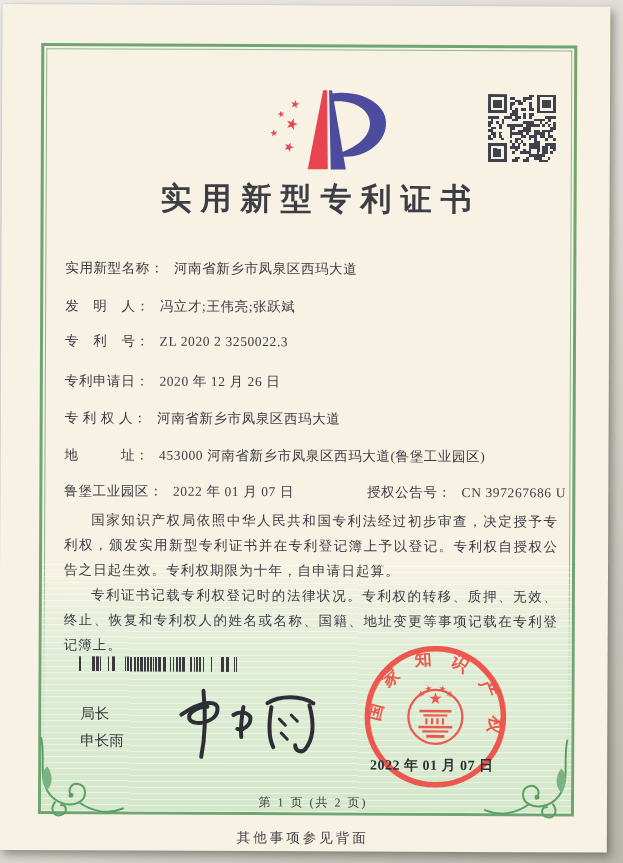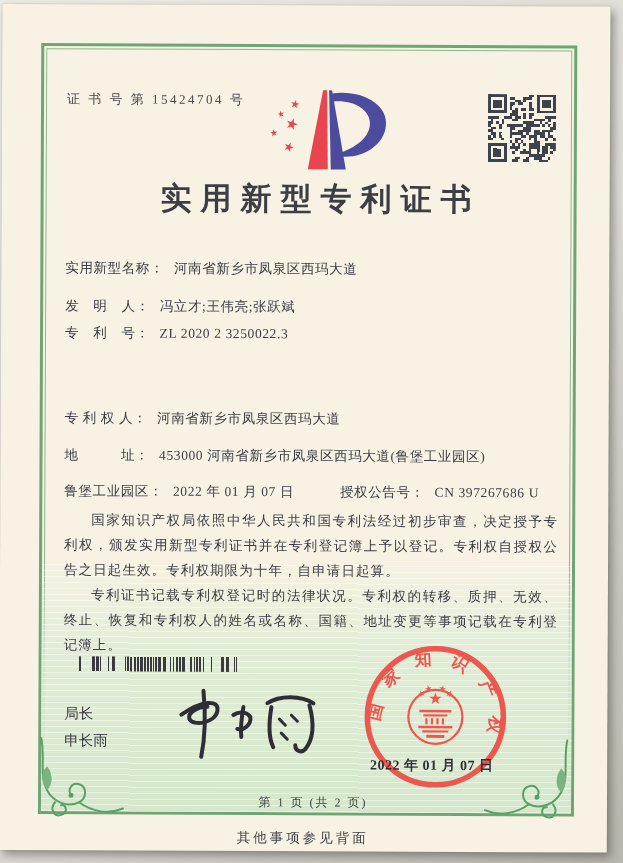--- a/index.html
+++ b/index.html
@@ -27,26 +27,26 @@
       linear-gradient(180deg,rgba(217,235,209,0) 0%,rgba(217,235,209,.75) 35%,#d5e8cb 100%);
   }
   .content{position:absolute;z-index:2;color:#3e3e46;}
   .cert-no{left:65px;top:86px;font-size:13px;letter-spacing:2.5px;color:#46464e;}
   .logo{left:252px;top:80px;width:148px;height:90px;}
   .qr{left:486px;top:88px;width:68px;height:68px;}
   .title{left:30px;right:0;top:173px;text-align:center;font-size:31px;font-weight:700;
          letter-spacing:9px;color:#3d3d46;}
   .field{left:64px;font-size:13.5px;letter-spacing:.6px;color:#3c3c44;white-space:nowrap;}
   .field .flabel{margin-right:6px;}
-  .grant2{margin-left:42px;}
+  .grant2{margin-left:69px;}
   .paras{left:64px;top:503px;width:494px;font-size:13.5px;line-height:25px;
          letter-spacing:1.1px;text-align:justify;color:#3c3c44;}
   .paras p{margin:0;text-indent:2em;}
   .barcode{left:79px;top:652px;width:162px;height:15px;}
-  .director{left:65px;top:696px;font-size:14.5px;line-height:27px;color:#37373f;
+  .director{left:81px;top:696px;font-size:14.5px;line-height:27px;color:#37373f;
             font-family:"Liberation Sans","DejaVu Sans",sans-serif;}
   .signature{left:168px;top:676px;width:165px;height:82px;}
   .seal{left:361px;top:636px;width:150px;height:150px;}
   .seal-date{left:360px;top:751px;width:145px;text-align:center;font-size:14px;
              font-weight:700;letter-spacing:.5px;color:#2f2f35;}
   .page-num{left:56px;right:36px;top:789px;text-align:center;font-size:12px;
             letter-spacing:2px;color:#3c3c44;}
   .footer-note{left:0;right:0;top:824px;text-align:center;font-size:13.5px;
                letter-spacing:3px;color:#3f3f46;}
   .ornament{position:absolute;z-index:2;width:90px;height:85px;}
@@ -76,21 +76,20 @@
   <svg class="ornament orn-right" viewBox="0 0 90 85">
     <g stroke="#5aa062" stroke-width="2" fill="none" stroke-linecap="round">
       <path d="M6,2 C10,22 4,40 12,54 C18,65 32,72 44,66 C52,62 52,50 44,48 C37,46 32,53 36,59"></path>
       <path d="M44,66 C58,76 74,78 88,72"></path>
       <path d="M20,66 C14,74 20,82 28,78 C33,75 31,68 26,69"></path>
     </g>
     <path d="M12,54 C6,46 5,36 12,30 C18,38 18,48 12,54 Z" fill="#7ab381"></path>
     <circle cx="36" cy="59" r="2.5" fill="#5aa062"></circle>
   </svg>
 
-  <div class="content cert-no">证 书 号 第 15424704 号</div>
 
   <svg class="content logo" viewBox="0 0 148 90">
     <defs>
       <path id="star1" d="M0,-1 L0.225,-0.309 L0.951,-0.309 L0.363,0.118 L0.588,0.809 L0,0.382 L-0.588,0.809 L-0.363,0.118 L-0.951,-0.309 L-0.225,-0.309 Z"></path>
     </defs>
     <g fill="#e94550">
       <use href="#star1" transform="translate(41,19) scale(4.5) rotate(12)"></use>
       <use href="#star1" transform="translate(27,29) scale(3.5) rotate(-14)"></use>
       <use href="#star1" transform="translate(38,39) scale(6) rotate(18)"></use>
       <use href="#star1" transform="translate(20,48) scale(3.8) rotate(-8)"></use>
@@ -322,23 +321,27 @@
   <div class="content title">实用新型专利证书</div>
 
   <div class="content field" style="top:255px">
     <span class="flabel">实用新型名称：</span>
     <span class="fvalue">河南省新乡市凤泉区西玛大道</span>
   </div>
   <div class="content field" style="top:293px">
     <span class="flabel">发　明　人：</span>
     <span class="fvalue">冯立才;王伟亮;张跃斌</span>
   </div>
-  <div class="content field" style="top:320px">
+  <div class="content field" style="top:328px">
     <span class="flabel">专　利　号：</span>
     <span class="fvalue">ZL 2020 2 3250022.3</span>
+  </div>
+  <div class="content field" style="top:368px">
+    <span class="flabel">专利申请日：</span>
+    <span class="fvalue">2020 年 12 月 26 日</span>
   </div>
   <div class="content field" style="top:405px">
     <span class="flabel">专 利 权 人：</span>
     <span class="fvalue">河南省新乡市凤泉区西玛大道</span>
   </div>
   <div class="content field" style="top:442px">
     <span class="flabel">地　　　址：</span>
     <span class="fvalue">453000 河南省新乡市凤泉区西玛大道(鲁堡工业园区)</span>
   </div>
   <div class="content field" style="top:478px">

